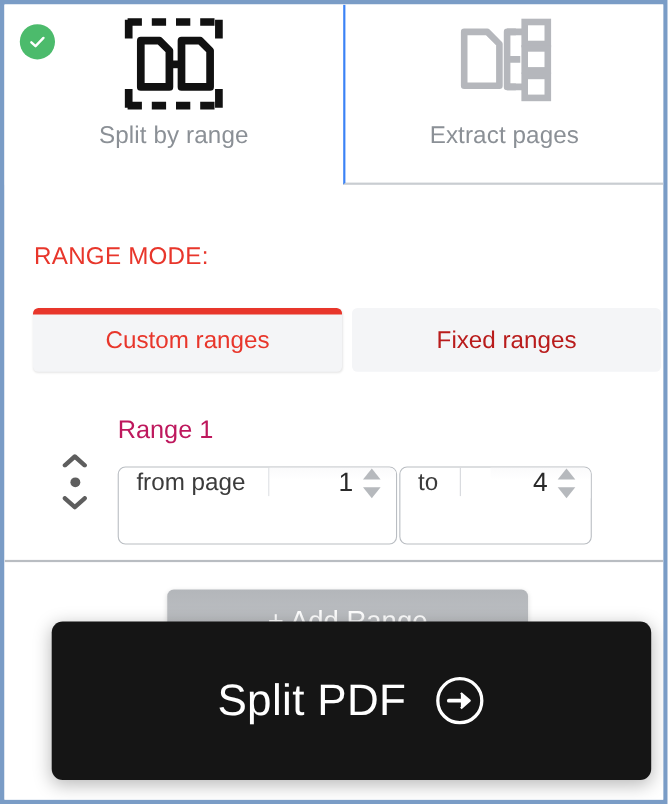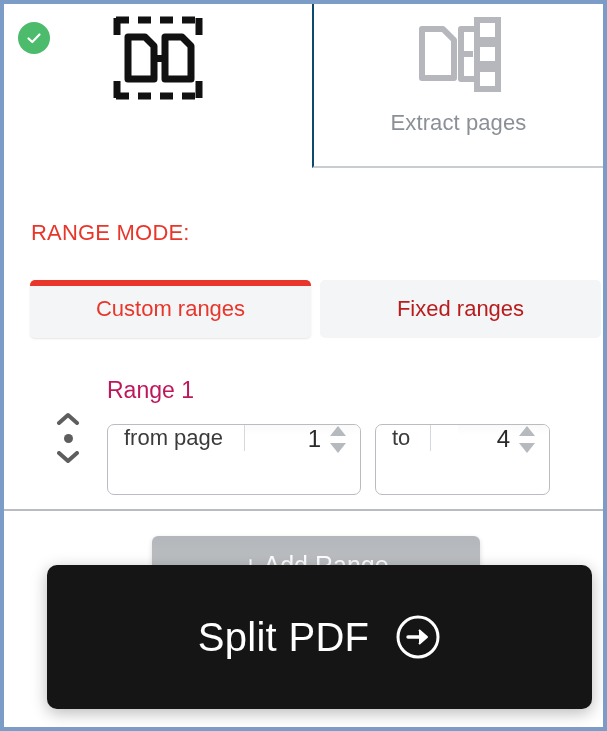--- a/index.html
+++ b/index.html
@@ -53,21 +53,21 @@
     justify-content: flex-start;
   }
   .tab-split {
     left: 0;
     width: 308px;
     border: none;
   }
   .tab-extract {
     left: 308px;
     width: 291px;
-    border-left: 2px solid #0c4a6e;
+    border-left: 2px solid #3b82f6;
     border-bottom: 2px solid #c9cdd1;
   }
   .tab-icon-wrap {
     height: 108px;
     display: flex;
     align-items: center;
     justify-content: center;
     width: 100%;
   }
   .tab-label {
@@ -173,21 +173,21 @@
     height: 71px;
     box-sizing: border-box;
     border: 1px solid #b9bdc2;
     border-radius: 7px;
     background: #ffffff;
     display: flex;
     align-items: flex-start;
     overflow: hidden;
   }
   .field-from { left: 103px; width: 254px; }
-  .field-to   { left: 371px; width: 175px; gap: 27px; }
+  .field-to   { left: 359px; width: 175px; gap: 27px; }
 
   .field-label {
     display: flex;
     align-items: center;
     font-size: 22px;
     color: #3b3b3b;
     padding-left: 16px;
     box-sizing: border-box;
     border-right: 1px solid #d5d8dc;
   }
@@ -300,20 +300,21 @@
               <line x1="87" y1="66" x2="87" y2="83"></line>
             </g>
 
             <path d="M16 22 h17 l9 9 v33 h-26 z" fill="none" stroke="#111111" stroke-width="7" stroke-linejoin="round"></path>
 
             <path d="M53 22 h17 l9 9 v33 h-26 z" fill="none" stroke="#111111" stroke-width="7" stroke-linejoin="round"></path>
 
             <rect x="43" y="40" width="8" height="7" fill="#111111"></rect>
           </svg>
         </div>
+        <div class="tab-label">Split by range</div>
       </div>
 
       <div class="tab tab-extract">
         <div class="tab-icon-wrap">
           <svg width="100" height="86" viewBox="0 0 100 86">
             <path d="M13 14 h21 l11 11 v38 h-32 z" fill="none" stroke="#b5b7bc" stroke-width="6" stroke-linejoin="round"></path>
             <path d="M60 14 h-8 v50 h8" fill="none" stroke="#b5b7bc" stroke-width="6" stroke-linejoin="round"></path>
             <line x1="52" y1="39" x2="64" y2="39" stroke="#b5b7bc" stroke-width="6"></line>
             <line x1="52" y1="14" x2="66" y2="14" stroke="#b5b7bc" stroke-width="6"></line>
             <line x1="52" y1="64" x2="66" y2="64" stroke="#b5b7bc" stroke-width="6"></line>

